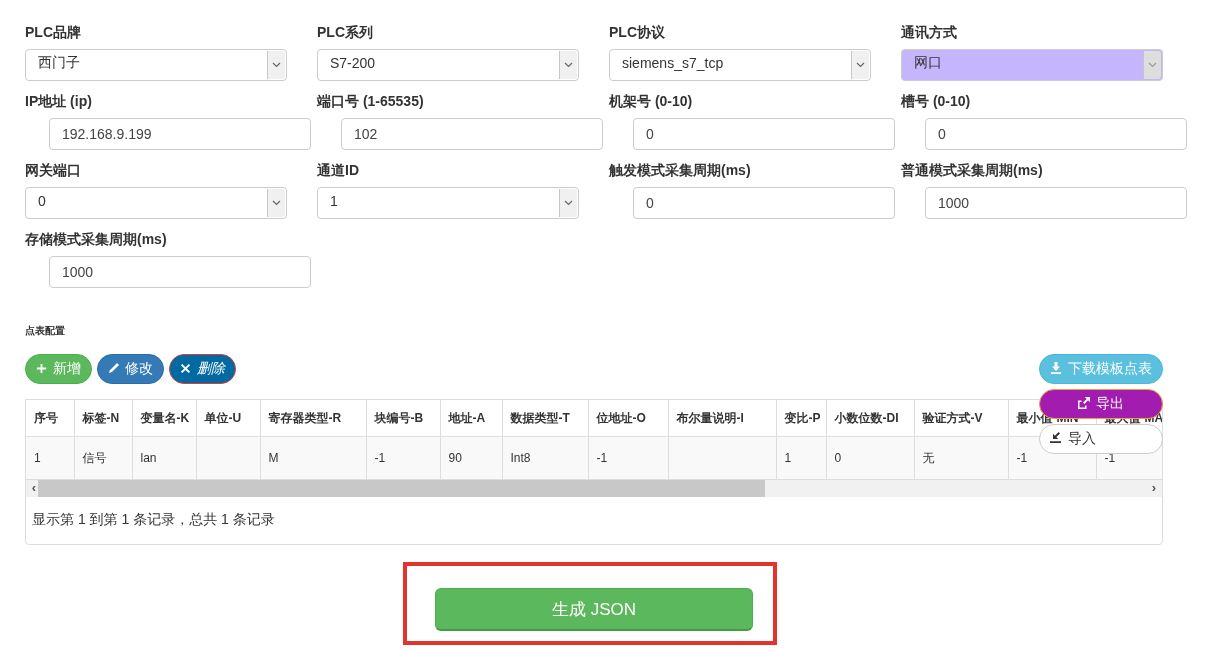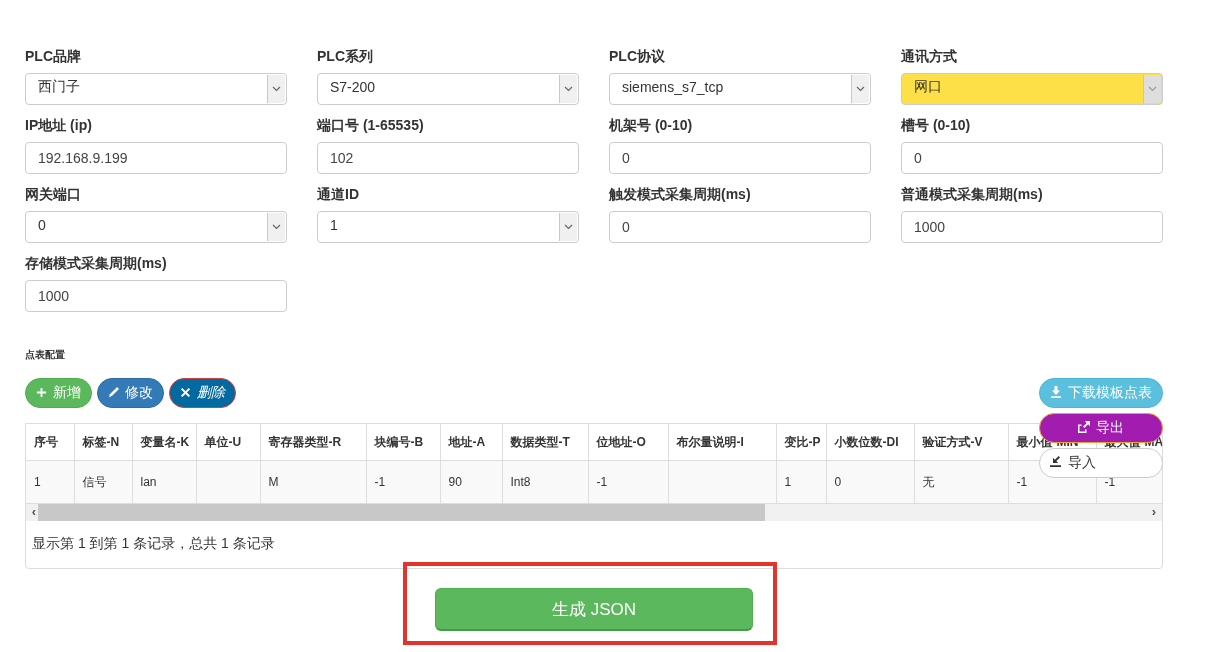--- a/index.html
+++ b/index.html
@@ -1,50 +1,51 @@
 <!DOCTYPE html>
 <html><head>
 <meta charset="utf-8">
 <style>
   html,body{margin:0;padding:0;}
   body{
     width:1214px;height:652px;position:relative;overflow:hidden;
     background:#fff;font-family:"Liberation Sans","DejaVu Sans",sans-serif;
     color:#333;
   }
-  .page{position:absolute;left:25px;top:36px;width:1138px;}
+  .page{position:absolute;left:25px;top:12px;width:1138px;}
 
   
   .form-grid{display:grid;grid-template-columns:repeat(4,262px);column-gap:30px;}
   .form-group{height:69px;}
   .form-group .lbl{
     display:block;padding-top:11px;height:18px;line-height:18px;
     font-size:14px;font-weight:bold;color:#333;margin-bottom:8px;
     white-space:nowrap;
   }
   .ctl{
     position:relative;height:32px;box-sizing:border-box;width:100%;
     border:1px solid #ccc;border-radius:4px;background:#fff;
     font-size:14px;color:#333;
   }
   .sel{display:flex;align-items:center;padding:0 24px 4px 12px;cursor:default;}
   .sel .dd{
     position:absolute;right:1px;top:1px;bottom:1px;width:17px;
     background:#f0f0f0;border-left:1px solid #c8c8c8;border-radius:0 3px 3px 0;
     display:flex;align-items:center;justify-content:center;
   }
-  .sel.disabled{background:#fde047;color:#333;}
+  .sel.disabled{background:#c4b5fd;color:#333;}
   .sel.disabled .dd{background:#dedede;border-left-color:#c4c4c4;}
   .sel .dd svg{stroke:#666;}
   .sel.disabled .dd svg{stroke:#9a9a9a;}
   input.txt{
     height:32px;box-sizing:border-box;width:100%;
     border:1px solid #ccc;border-radius:4px;background:#fff;
     font-size:14px;color:#444;padding:0 12px;outline:none;
     font-family:"Liberation Sans","DejaVu Sans",sans-serif;
+    margin-left:24px;
   }
 
   
   .section-title{margin-top:34px;height:18px;line-height:18px;font-size:10px;font-weight:bold;}
   .toolbar{margin-top:14px;display:flex;align-items:center;position:relative;height:30px;}
   .btn{
     display:inline-flex;align-items:center;gap:6px;
     padding:4px 10px;height:30px;box-sizing:border-box;
     font-size:14px;border-radius:15px;border:1px solid transparent;
     color:#fff;cursor:pointer;white-space:nowrap;

